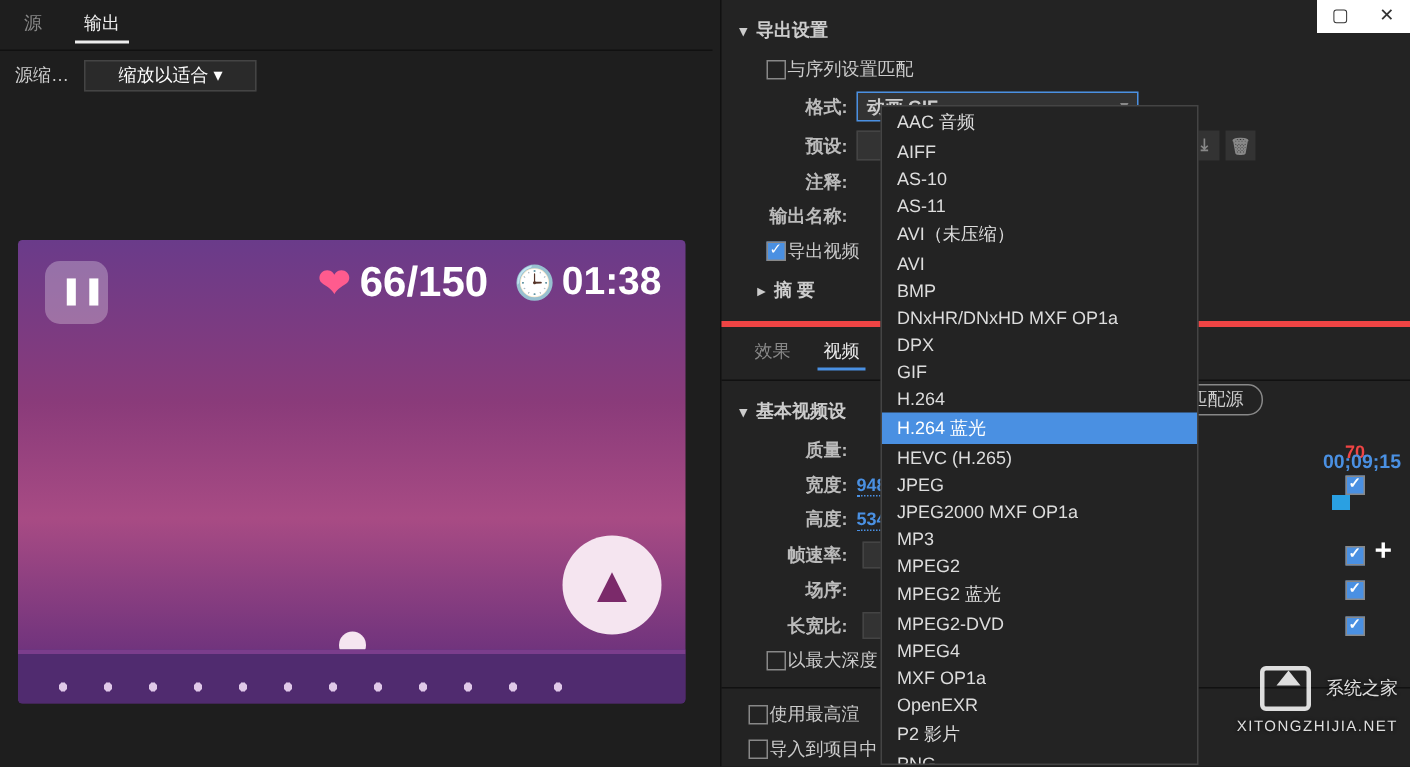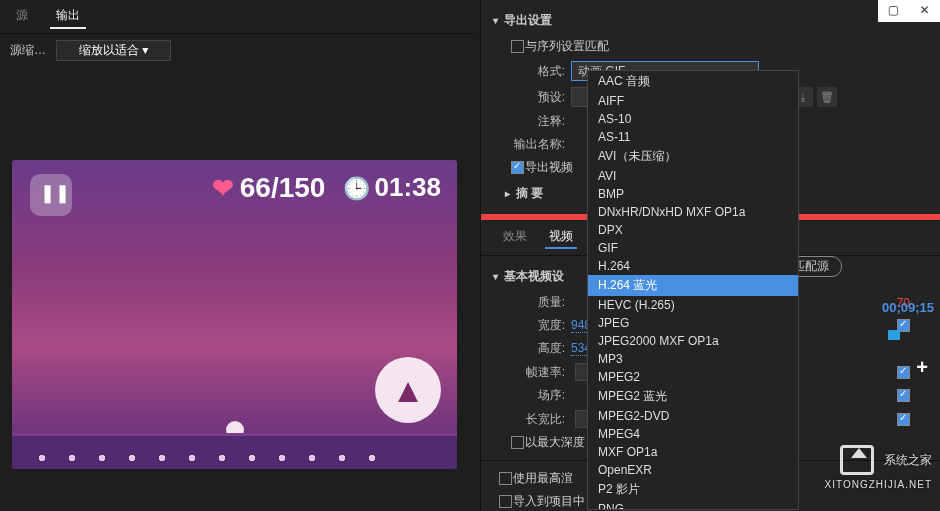--- a/index.html
+++ b/index.html
@@ -28,32 +28,32 @@
 
 .right-panel { position: absolute; left: 480px; top: 0; right: 0; height: 511px; background: #232323; border-left: 1px solid #111; }
 .section { padding: 6px 12px; }
 .section-header { display: flex; align-items: center; gap: 6px; color: #ccc; font-weight: bold; padding: 6px 0; }
 .toggle-arrow { font-size: 10px; color: #ccc; }
 .chk-row { display: flex; align-items: center; gap: 1px; padding: 3px 18px; color: #ccc; }
 .chk { width: 13px; height: 13px; border: 1px solid #888; background: #232323; }
 .chk.on { background: #4a90e2; }
 .chk.on::after { content: "✓"; color: #fff; font-size: 10px; display: block; margin-top: -2px; margin-left: 1px; }
 
-.form-row { display: flex; align-items: center; gap: 6px; padding: 3px 18px; }
+.form-row { display: flex; align-items: center; gap: 6px; padding: 3px 18px; font-weight: bold; }
 .form-label { width: 54px; text-align: right; color: #bbb; }
 .combo { width: 188px; height: 20px; background: #333; border: 1px solid #4a90e2; color: #ccc; padding: 1px 6px; font-size: 12px; display: flex; align-items: center; justify-content: space-between; }
 .combo-icon { color: #888; font-size: 10px; }
 .icon-btn-row { display: flex; gap: 4px; margin-left: 4px; }
 .icon-btn { width: 20px; height: 20px; background: #333; display: flex; align-items: center; justify-content: center; color: #888; font-size: 11px; }
 
 .dropdown { position: absolute; left: 587px; top: 70px; width: 212px; background: #232323; border: 1px solid #444; z-index: 50; max-height: 440px; overflow: hidden; }
 .dd-item { padding: 2px 10px; color: #ddd; font-size: 12px; cursor: pointer; }
 .dd-item.sel { background: #4a90e2; color: #fff; }
 
-.sub-tabs { display: flex; gap: 14px; padding: 6px 18px; border-top: 6px solid #ef4444; border-bottom: 1px solid #111; }
+.sub-tabs { display: flex; gap: 14px; padding: 6px 18px; border-top: 4px solid #ef4444; border-bottom: 1px solid #111; }
 .sub-tab { color: #888; padding: 2px 4px; cursor: pointer; }
 .sub-tab.active { color: #eee; border-bottom: 2px solid #4a90e2; }
 
 .val-blue { color: #ef4444; margin-left: 28px; }
 .link-field { color: #4a90e2; border-bottom: 1px dotted #4a90e2; min-width: 30px; display: inline-block; text-align: left; }
 .chk-sm { width: 13px; height: 13px; border: 1px solid #888; background: #232323; }
 .chk-sm.on { background: #4a90e2; }
 .chk-sm.on::after { content: "✓"; color: #fff; font-size: 10px; display: block; margin-top: -2px; margin-left: 1px; }
 
 .btn-match { position: absolute; right: 98px; top: 256px; border: 1px solid #888; border-radius: 10px; padding: 1px 12px; font-size: 12px; color: #ccc; cursor: pointer; }

